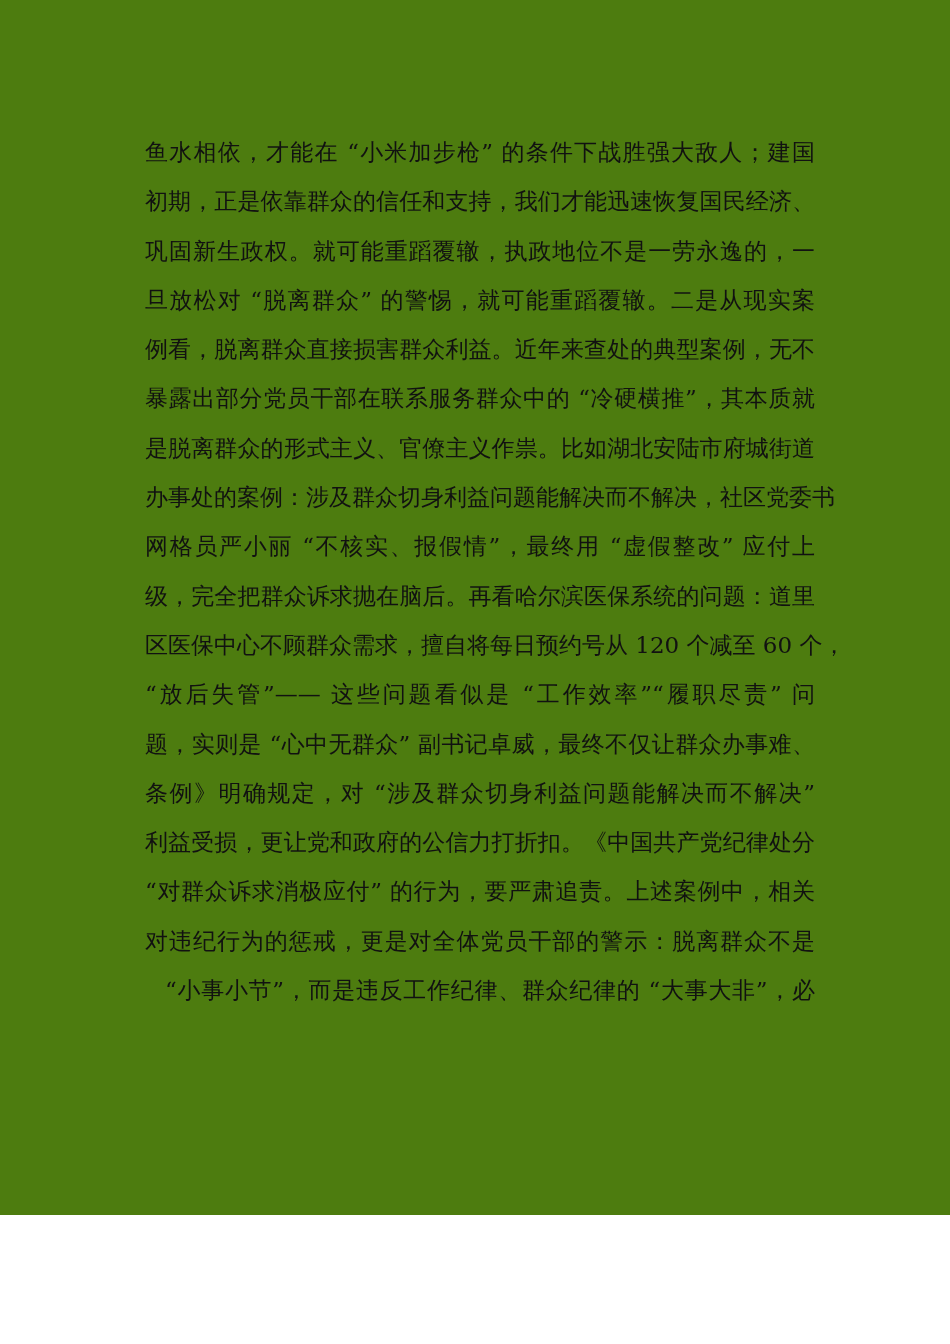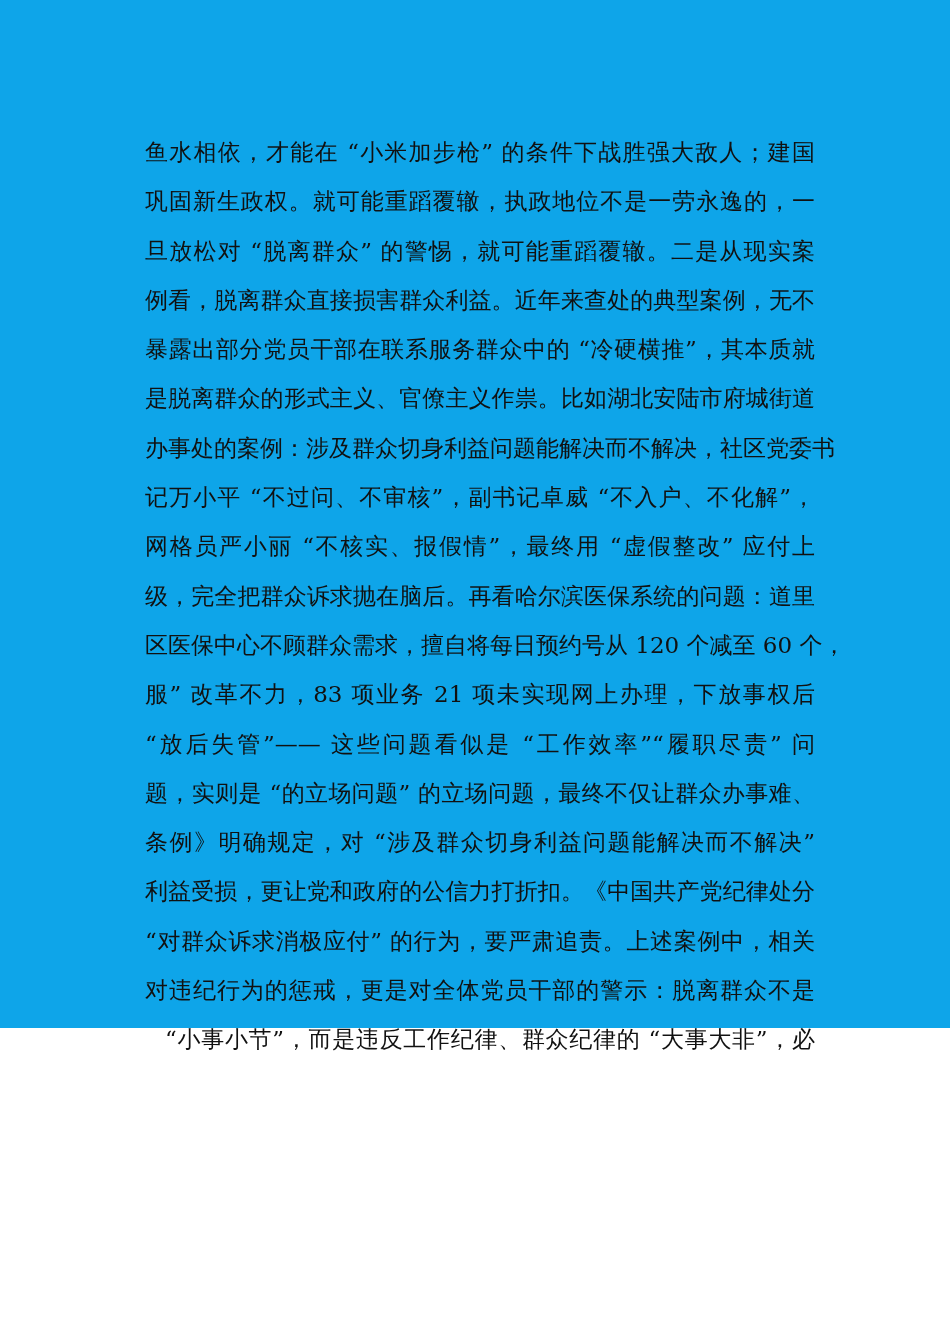--- a/index.html
+++ b/index.html
@@ -1,48 +1,47 @@
 <!DOCTYPE html>
 <html><head>
 <meta charset="utf-8">
 <style>
   html, body { margin: 0; padding: 0; background: #ffffff; }
   body { width: 950px; height: 1344px; overflow: hidden; position: relative; }
   .page {
-    position: absolute; left: 0; top: 0; width: 950px; height: 1028px; background: #0ea5e9;
+    position: absolute; left: 0; top: 0; width: 950px; height: 1215px; background: #4d7c0f;
   }
   .body-text {
     position: absolute; left: 145px; top: 128px; width: 670px;
     font-family: "DejaVu Serif", "Liberation Serif", serif;
     font-size: 23px; color: #111;
   }
   .line {
     height: 49.3px; line-height: 49.3px; white-space: nowrap;
     text-align: justify; text-align-last: justify; letter-spacing: 0px;
   }
   .line.last { text-align-last: justify; margin-left: 20px; }
 </style>
 </head>
 <body>
 
 <div class="page">
   <div class="body-text">
     <div class="line">鱼水相依，才能在 “小米加步枪” 的条件下战胜强大敌人；建国</div>
+    <div class="line">初期，正是依靠群众的信任和支持，我们才能迅速恢复国民经济、</div>
     <div class="line">巩固新生政权。就可能重蹈覆辙，执政地位不是一劳永逸的，一</div>
     <div class="line">旦放松对 “脱离群众” 的警惕，就可能重蹈覆辙。二是从现实案</div>
     <div class="line">例看，脱离群众直接损害群众利益。近年来查处的典型案例，无不</div>
     <div class="line">暴露出部分党员干部在联系服务群众中的 “冷硬横推”，其本质就</div>
     <div class="line">是脱离群众的形式主义、官僚主义作祟。比如湖北安陆市府城街道</div>
     <div class="line">办事处的案例：涉及群众切身利益问题能解决而不解决，社区党委书</div>
-    <div class="line">记万小平 “不过问、不审核”，副书记卓威 “不入户、不化解”，</div>
     <div class="line">网格员严小丽 “不核实、报假情”，最终用 “虚假整改” 应付上</div>
     <div class="line">级，完全把群众诉求抛在脑后。再看哈尔滨医保系统的问题：道里</div>
     <div class="line">区医保中心不顾群众需求，擅自将每日预约号从 120 个减至 60 个，</div>
-    <div class="line">服” 改革不力，83 项业务 21 项未实现网上办理，下放事权后</div>
     <div class="line">“放后失管”—— 这些问题看似是 “工作效率”“履职尽责” 问</div>
-    <div class="line">题，实则是 “的立场问题” 的立场问题，最终不仅让群众办事难、</div>
+    <div class="line">题，实则是 “心中无群众” 副书记卓威，最终不仅让群众办事难、</div>
     <div class="line">条例》明确规定，对 “涉及群众切身利益问题能解决而不解决”</div>
     <div class="line">利益受损，更让党和政府的公信力打折扣。《中国共产党纪律处分</div>
     <div class="line">“对群众诉求消极应付” 的行为，要严肃追责。上述案例中，相关</div>
     <div class="line">对违纪行为的惩戒，更是对全体党员干部的警示：脱离群众不是</div>
     <div class="line last">“小事小节”，而是违反工作纪律、群众纪律的 “大事大非”，必</div>
   </div>
 </div>
 
 </body></html>

